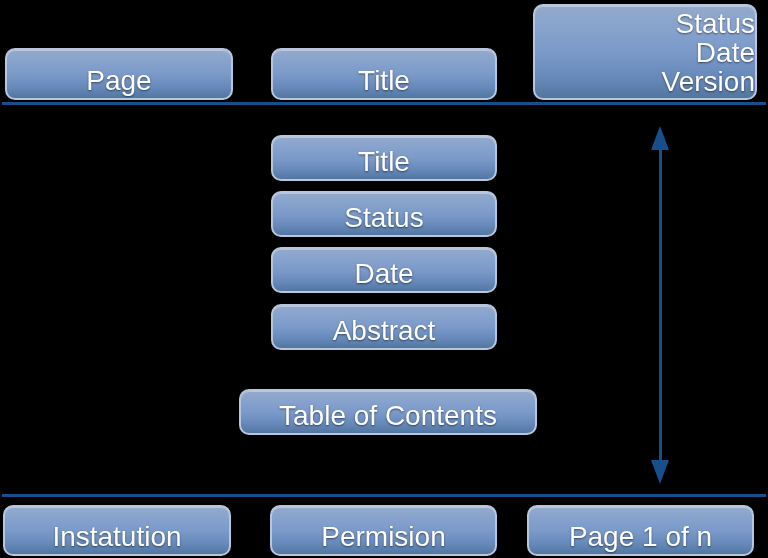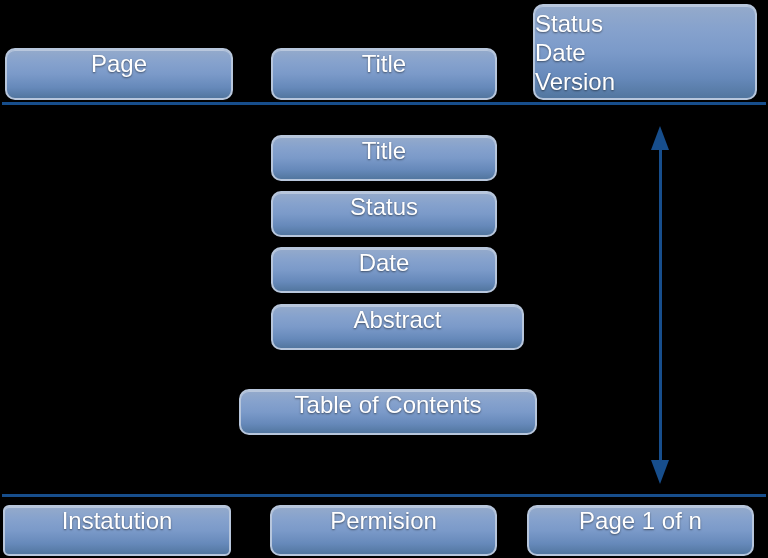--- a/index.html
+++ b/index.html
@@ -21,24 +21,24 @@
     border-radius: 10px;
     border: 2px solid #b7c6dc;
     background: linear-gradient(180deg,
       #94aacb 0%,
       #86a2cd 25%,
       #7b9ac9 50%,
       #6689ba 78%,
       #52769f 100%);
     box-shadow: inset 0 1px 0 rgba(255,255,255,0.35), 0 2px 4px rgba(0,0,0,0.65);
     color: #ffffff;
-    font-size: 24px;
+    font-size: 28px;
     line-height: 1.2;
     display: flex;
-    align-items: flex-start;
+    align-items: flex-end;
     justify-content: center;
     text-align: center;
     text-shadow: 0 1px 2px rgba(0,0,0,0.5);
   }
   .box.multiline {
     flex-direction: column;
     line-height: 29px;
   }
   .rule {
     position: absolute;
@@ -60,23 +60,23 @@
   .arrow-head.up   { border-bottom: 24px solid #174e8c; }
   .arrow-head.down { border-top:    24px solid #174e8c; }
 
   
   #box-logo        { left: 5px;   top: 48px;  width: 228px; height: 52px; }
   #box-title-top   { left: 271px; top: 48px;  width: 226px; height: 52px; }
   #box-status      { left: 533px; top: 4px;   width: 224px; height: 96px; }
   #box-title-mid   { left: 271px; top: 135px; width: 226px; height: 46px; }
   #box-author      { left: 271px; top: 191px; width: 226px; height: 46px; }
   #box-date        { left: 271px; top: 247px; width: 226px; height: 46px; }
-  #box-abstract    { left: 271px; top: 304px; width: 253px; height: 46px; }
+  #box-abstract    { left: 271px; top: 304px; width: 226px; height: 46px; }
   #box-toc         { left: 239px; top: 361px; width: 298px; height: 46px; margin-top: 28px; }
-  #box-institution { left: 3px;   top: 505px; width: 228px; height: 51px; border-radius: 6px; }
+  #box-institution { left: 3px;   top: 505px; width: 228px; height: 51px; }
   #box-permission  { left: 270px; top: 505px; width: 227px; height: 51px; }
   #box-page        { left: 527px; top: 505px; width: 227px; height: 51px; }
 
   #header-rule { left: 2px; top: 102px; width: 764px; }
   #footer-rule { left: 2px; top: 494px; width: 764px; }
 
   #arrow-head-up   { left: 651px; top: 126px; }
   #arrow-shaft     { left: 659px; top: 148px; height: 314px; }
   #arrow-head-down { left: 651px; top: 460px; }
 </style>

